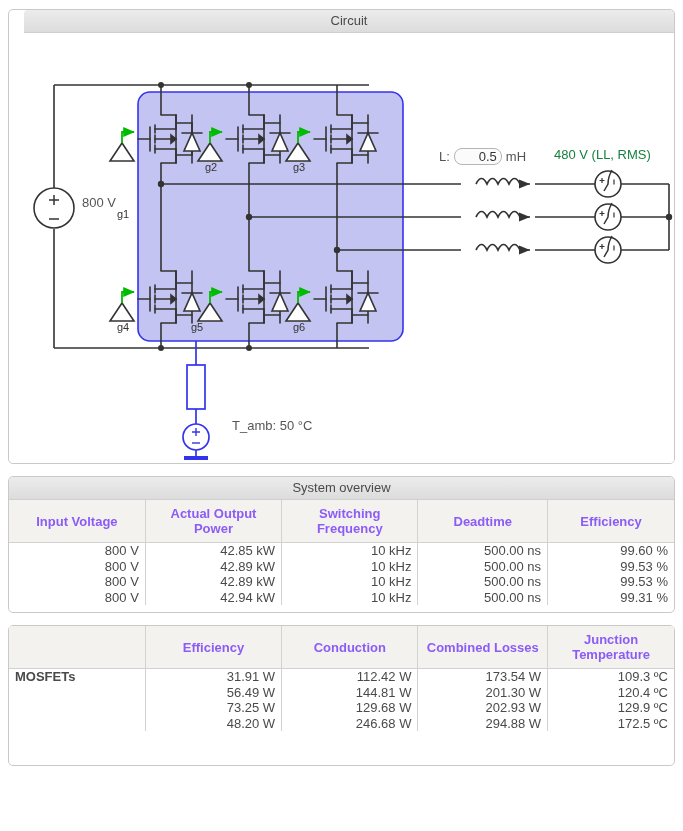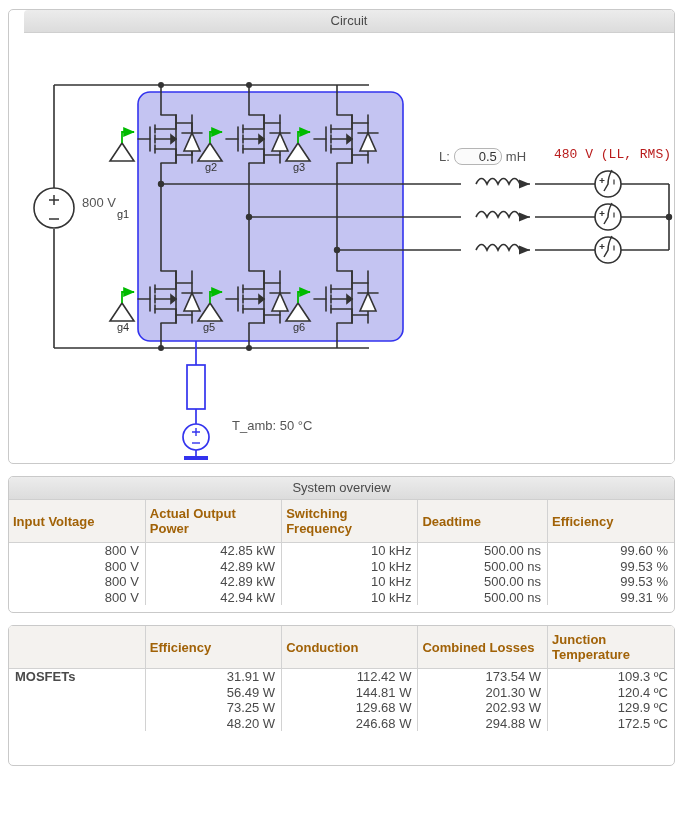--- a/index.html
+++ b/index.html
@@ -71,23 +71,22 @@
     font-size: 13px;
     color: #333;
     font-family: "Liberation Sans", sans-serif;
     outline: none;
   }
   .grid-label {
     position: absolute;
     left: 530px;
     top: 114px;
     font-size: 13px;
-    color: #b91c1c;
+    color: #15803d;
     white-space: nowrap;
-    font-family: Liberation Mono, monospace;
   }
   .tamb-label {
     position: absolute;
     left: 208px;
     top: 385px;
     font-size: 13px;
     color: #555;
     white-space: nowrap;
   }
   .dc-label {
@@ -113,24 +112,24 @@
     width: 100%;
     border-collapse: collapse;
     font-size: 13px;
     table-layout: fixed;
   }
   table.ov th {
     background: #f4f2ef;
     border-right: 1px solid #d2d2d2;
     border-bottom: 1px solid #d2d2d2;
     font-weight: bold;
-    color: #a16207;
+    color: #8b5cf6;
     font-size: 13px;
     padding: 3px 4px;
-    text-align: left;
+    text-align: center;
     vertical-align: middle;
     height: 36px;
   }
   table.ov th:last-child { border-right: none; }
   table.ov td {
     border-right: 1px solid #d2d2d2;
     padding: 0 6px;
     color: #4a4a4a;
     vertical-align: top;
     background: #ffffff;
@@ -390,21 +389,21 @@
         </g>
         <rect x="160" y="423" width="24" height="4" fill="#3333ee"></rect>
       </svg>
 
       <div class="dc-label">800 V</div>
 
       <div class="gate-label" style="left:93px;  top:128px;margin-top:47px;">g1</div>
       <div class="gate-label" style="left:181px; top:128px;">g2</div>
       <div class="gate-label" style="left:269px; top:128px;">g3</div>
       <div class="gate-label" style="left:93px;  top:288px;">g4</div>
-      <div class="gate-label" style="left:179px; top:288px;text-align:right;">g5</div>
+      <div class="gate-label" style="left:167px; top:288px;text-align:right;">g5</div>
       <div class="gate-label" style="left:269px; top:288px;">g6</div>
 
       <div class="l-field-wrap">
         <span>L:</span>
         <input class="l-input" type="text" value="0.5" style="">
         <span>mH</span>
       </div>
 
       <div class="grid-label">480 V (LL, RMS)</div>
 

